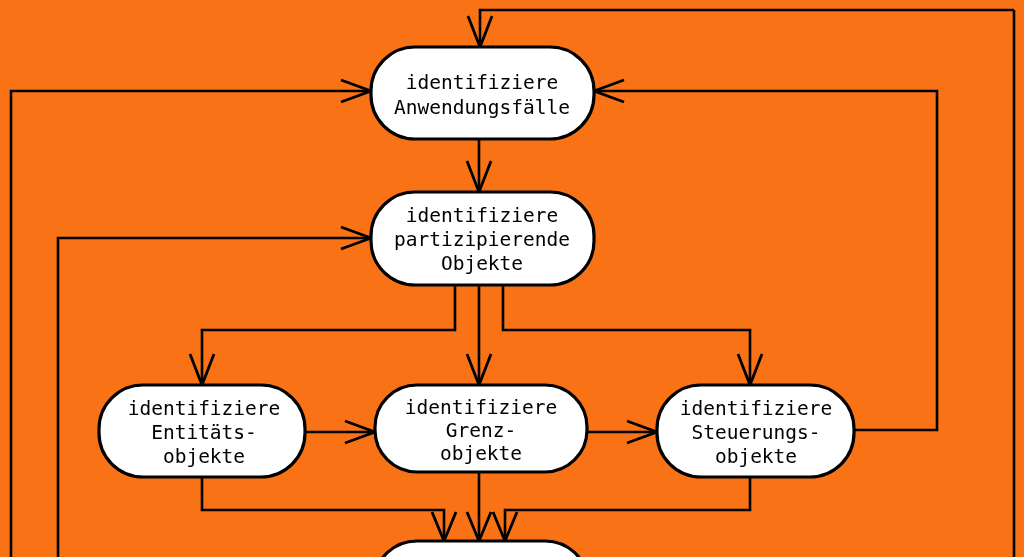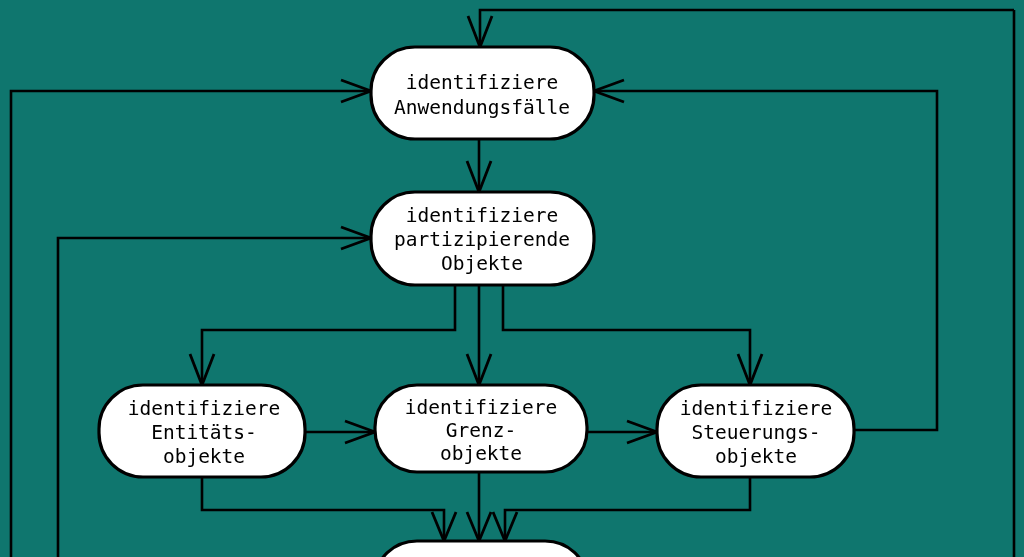--- a/index.html
+++ b/index.html
@@ -7,21 +7,21 @@
     padding: 0;
     background: #ffffff;
   }
   body {
     font-family: "DejaVu Sans Mono", monospace;
   }
   #diagram-root {
     position: relative;
     width: 1024px;
     height: 557px;
-    background: #0f766e;
+    background: #f97316;
     overflow: hidden;
   }
   svg#flowchart {
     display: block;
     width: 1024px;
     height: 557px;
   }
   .node-shape {
     fill: #ffffff;
     stroke: #000000;

